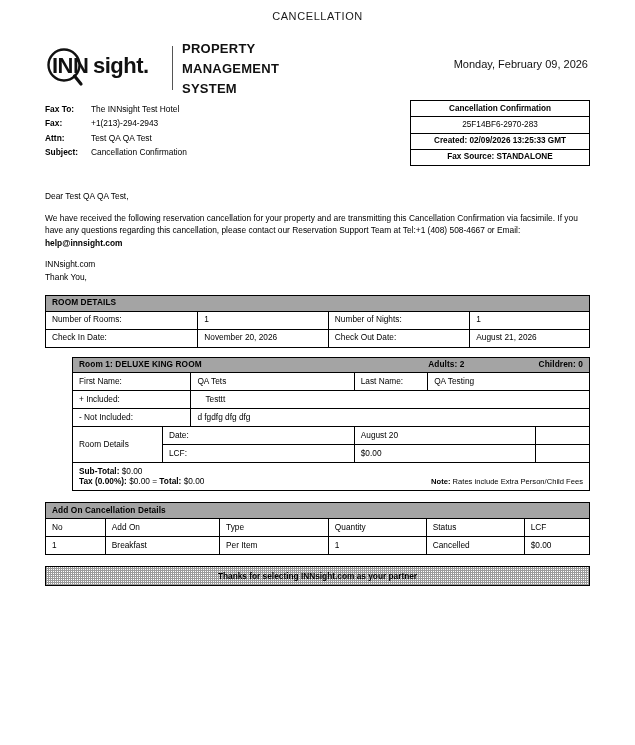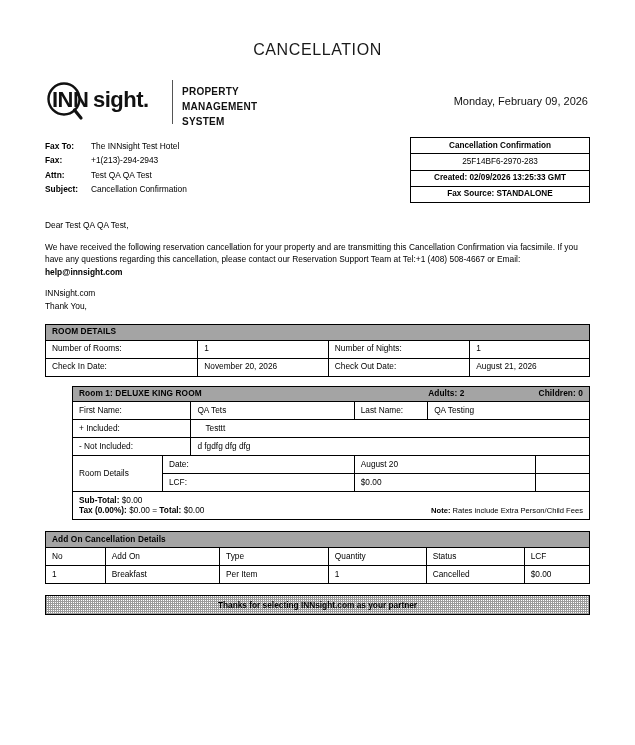--- a/index.html
+++ b/index.html
@@ -20,23 +20,23 @@
     position: relative;
     width: 635px;
     height: 745px;
     box-sizing: border-box;
     padding: 0 45px;
   }
 
   
   .doc-title {
     text-align: center;
-    font-size: 16px;
+    font-size: 11px;
     letter-spacing: 0.6px;
-    padding-top: 41px;
+    padding-top: 10px;
     color: #1a1a1a;
   }
 
   
   .masthead {
     display: flex;
     align-items: flex-start;
     justify-content: space-between;
     margin-top: 16px;
     height: 52px;
@@ -56,27 +56,26 @@
   }
   .logo-svg { display: block; }
   .brand-divider {
     width: 1px;
     background: #555;
     height: 44px;
     margin: 0 9px 0 9px;
     align-self: center;
   }
   .brand-sub {
-    font-size: 10px;
+    font-size: 13px;
     font-weight: 700;
     line-height: 1.52;
     letter-spacing: 0.25px;
     color: #111;
     padding-top: 1px;
-    margin-top: 8px;
   }
   .masthead-date {
     font-size: 11px;
     color: #111;
     padding-top: 20px;
     padding-right: 2px;
     white-space: nowrap;
   }
 
   
@@ -108,21 +107,21 @@
     text-align: center;
     font-size: 8.2px;
     padding: 2.5px 2px;
     border-bottom: 1.1px solid #000;
     line-height: 1.25;
   }
   .confirm-cell:last-child { border-bottom: none; }
   .confirm-cell.bold { font-weight: 700; }
 
   
-  .letter { margin-top: 16px; font-size: 8.4px; line-height: 1.5; }
+  .letter { margin-top: 24px; font-size: 8.4px; line-height: 1.5; }
   .letter p { margin: 0 0 9px 0; }
   .letter .bold { font-weight: 700; }
   .sign { line-height: 1.5; }
 
   
   .tbl {
     width: 100%;
     border-collapse: collapse;
     table-layout: fixed;
     font-size: 8.3px;

